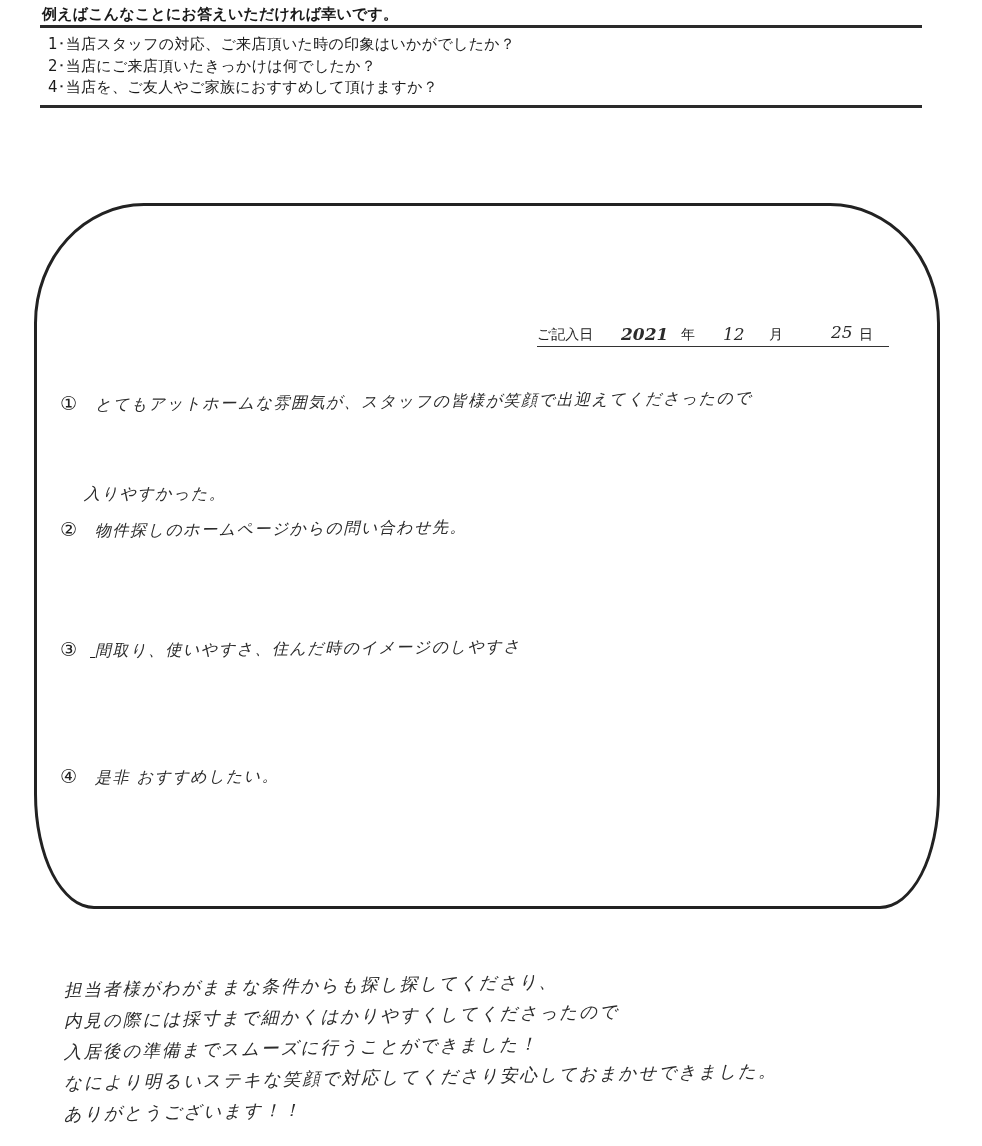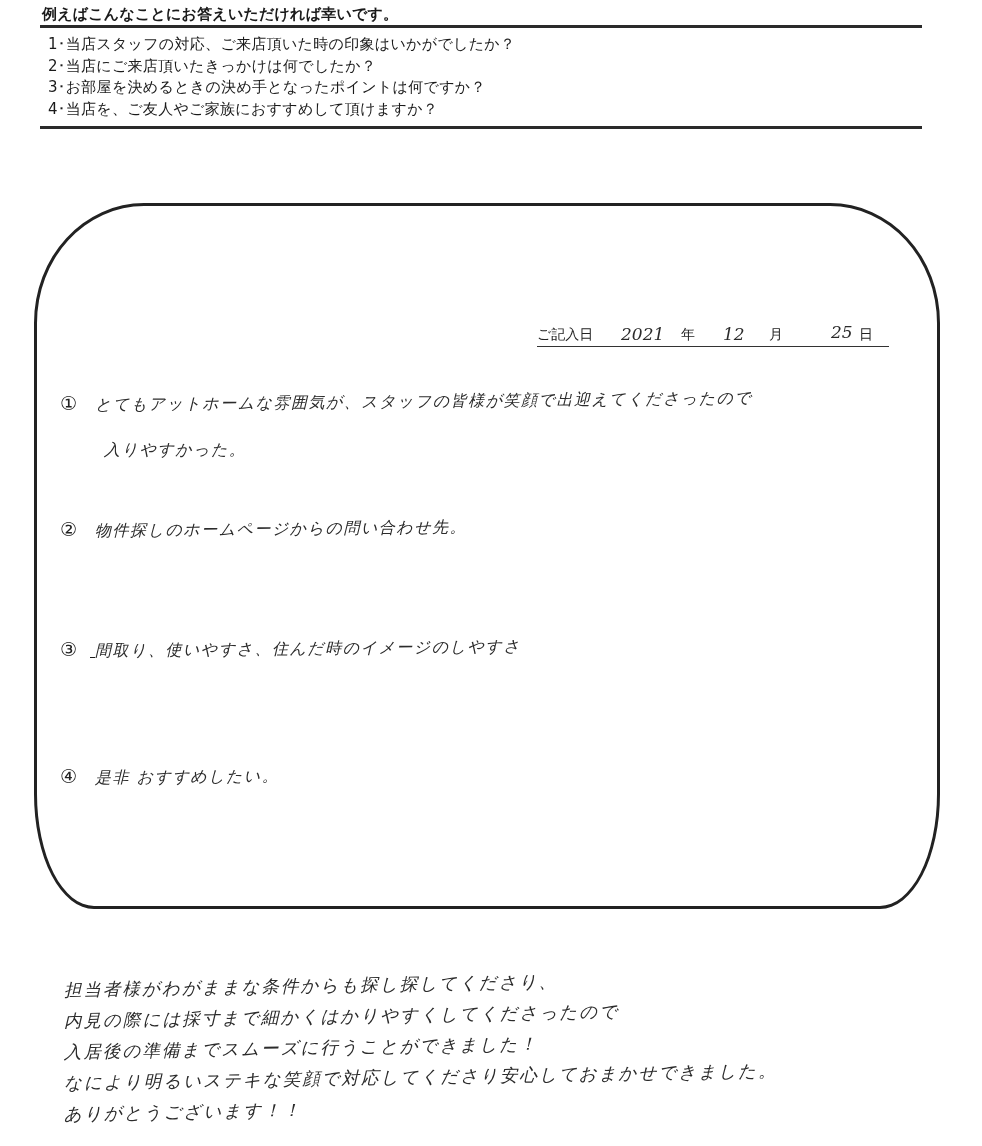--- a/index.html
+++ b/index.html
@@ -98,23 +98,24 @@
     }
     .answer-text {
       font-size: 16px;
       letter-spacing: 1.5px;
       display: inline-block;
       transform: rotate(-0.6deg);
       transform-origin: left center;
     }
     .answer-cont {
       position: absolute;
-      left: 104px;
+      left: 84px;
       font-size: 16px;
       letter-spacing: 1.5px;
+      margin-top: 44px;
     }
     .free-comment {
       position: absolute;
       left: 64px;
       top: 975px;
       width: 800px;
     }
     .comment-line {
       font-size: 17.5px;
       line-height: 31px;
@@ -127,31 +128,30 @@
   </style>
 </head>
 <body>
 
 <div class="header-block">
   <div class="header-title">例えばこんなことにお答えいただければ幸いです。</div>
   <div class="rule-thick"></div>
   <ul class="question-list">
     <li class="question">1･当店スタッフの対応、ご来店頂いた時の印象はいかがでしたか？</li>
     <li class="question">2･当店にご来店頂いたきっかけは何でしたか？</li>
-    <li class="question">3･お部屋を決めるときの決め手となったポイントは何ですか？</li>
     <li class="question">4･当店を、ご友人やご家族におすすめして頂けますか？</li>
   </ul>
   <div class="rule-thick"></div>
 </div>
 
 <div class="answer-box"></div>
 
 <div class="date-row">
   <span class="date-label" style="left:0;">ご記入日</span>
-  <span class="hand date-value" style="left:84px;">2021</span>
+  <span class="hand date-value" style="left:84px;font-weight:bold;">2021</span>
   <span class="date-unit" style="left:144px;">年</span>
   <span class="hand date-value" style="left:186px;">12</span>
   <span class="date-unit" style="left:232px;">月</span>
   <span class="hand date-value" style="left:262px; bottom:4px;margin-left:32px;">25</span>
   <span class="date-unit" style="left:322px;">日</span>
 </div>
 
 <div class="answer" style="top:392px;">
   <span class="answer-num">①</span>
   <span class="hand answer-text">とてもアットホームな雰囲気が、スタッフの皆様が笑顔で出迎えてくださったので</span>

